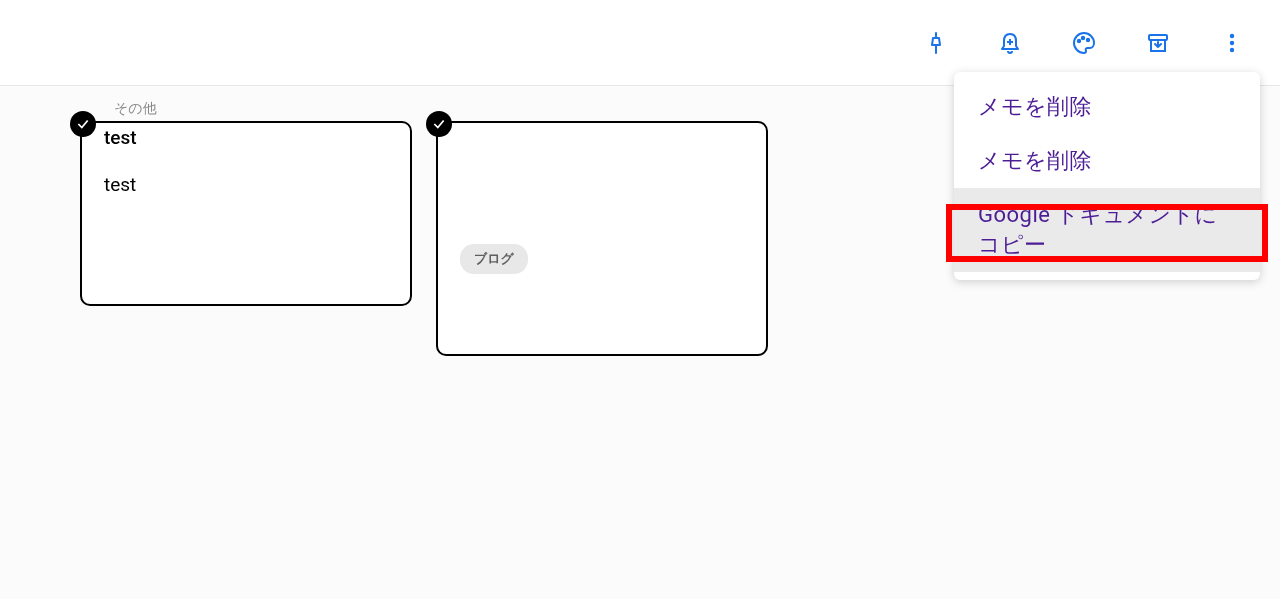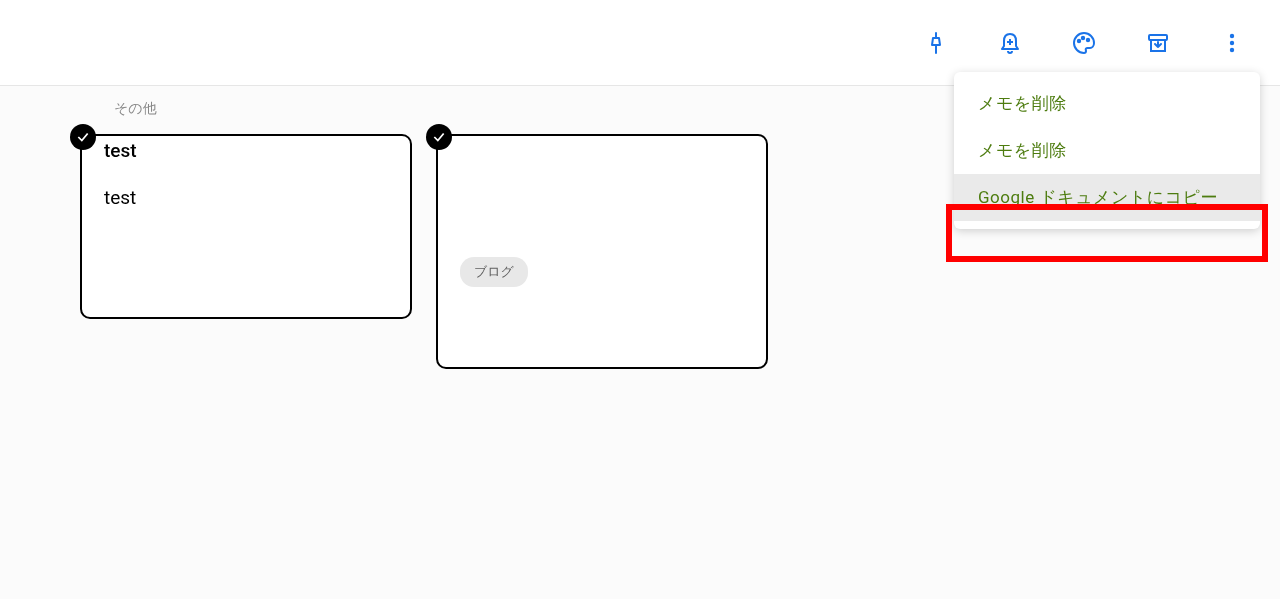--- a/index.html
+++ b/index.html
@@ -48,21 +48,21 @@
       left: 0;
       right: 0;
       bottom: 0;
       background: #fbfbfb;
       padding: 14px 80px;
     }
     .section-label {
       font-size: 14px;
       color: #888;
       margin-left: 34px;
-      margin-bottom: 16px;
+      margin-bottom: 3px;
     }
     .notes-row {
       display: flex;
       gap: 24px;
     }
     .note-card {
       position: relative;
       border: 2px solid #000;
       border-radius: 10px;
       background: #fff;
@@ -106,36 +106,37 @@
       color: #000;
     }
     .label-pill {
       display: inline-block;
       background: #e8e8e8;
       color: #5f5f5f;
       font-size: 13px;
       padding: 6px 14px;
       border-radius: 14px;
       margin-top: 118px;
+      font-weight: bold;
     }
     .dropdown-menu {
       position: absolute;
       top: 72px;
       right: 20px;
       width: 306px;
       background: #fff;
       border-radius: 6px;
       box-shadow: 0 2px 10px rgba(0,0,0,0.18);
       padding: 8px 0;
       z-index: 10;
     }
     .dropdown-item {
       padding: 12px 24px;
-      font-size: 17px;
-      color: #4d7c0f;
+      font-size: 22px;
+      color: #4c1d95;
       cursor: pointer;
       letter-spacing: 0.5px;
     }
     .dropdown-item.highlighted {
       background: #eaeaea;
     }
     .highlight-box {
       position: absolute;
       top: 204px;
       right: 12px;

